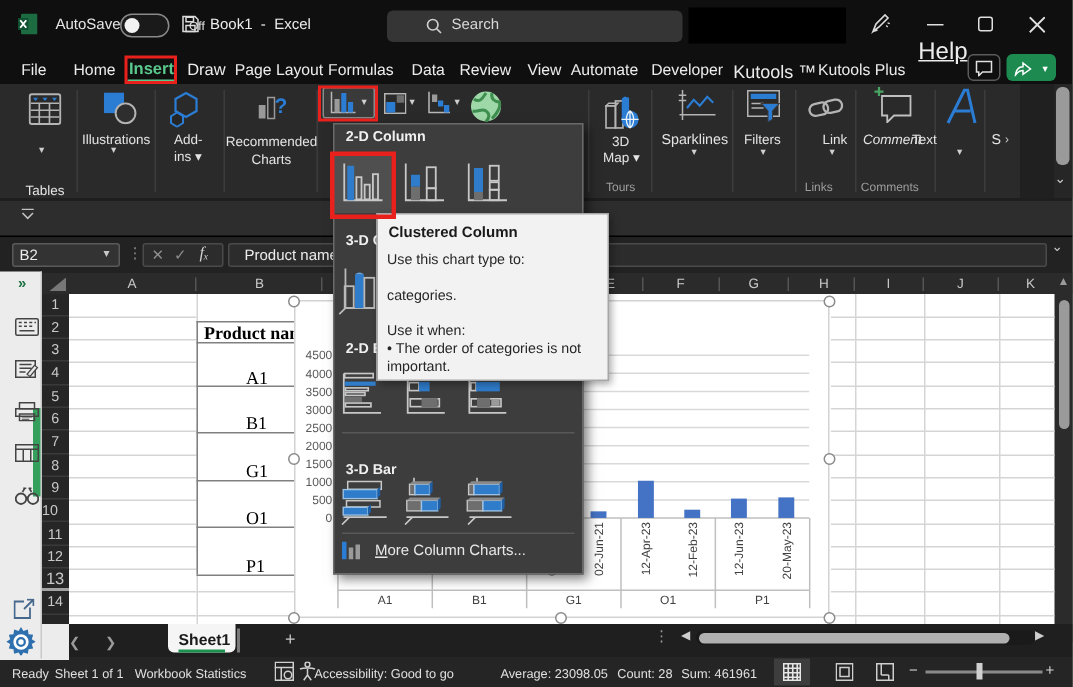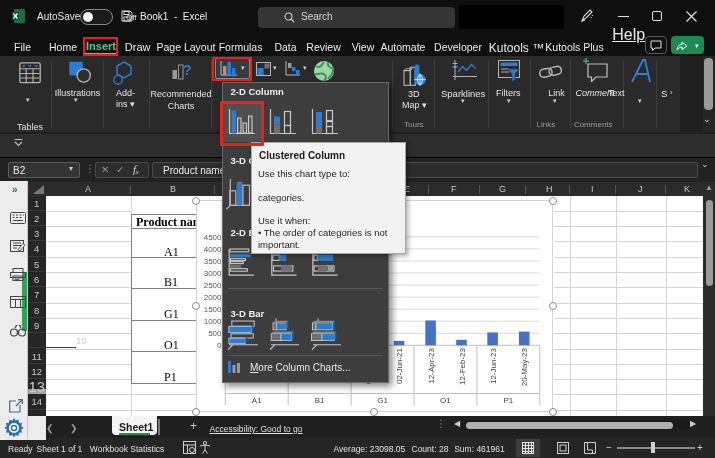--- a/index.html
+++ b/index.html
@@ -346,21 +346,21 @@
 <div class="t" style="left:89.8px;top:444px;color:#e0e0e0;font-size:8.5px;">Workbook Statistics</div>
 <svg style="left:183px;top:441px;" width="13" height="13" viewBox="0 0 13 13">
   <rect x="0.5" y="0.5" width="12" height="12" fill="none" stroke="#d0d0d0"></rect>
   <path d="M0 4 h13 M4.5 4 v9" stroke="#d0d0d0"></path>
   <circle cx="9" cy="9" r="2.5" fill="none" stroke="#d0d0d0"></circle>
 </svg>
 <svg style="left:199px;top:441px;" width="12" height="13" viewBox="0 0 12 13">
   <circle cx="6" cy="2" r="1.6" fill="none" stroke="#d0d0d0"></circle>
   <path d="M1 5 C3 4 9 4 11 5 M6 5 V9 M6 9 L3.5 12.5 M6 9 L8.5 12.5" fill="none" stroke="#d0d0d0"></path>
 </svg>
-<div class="t" style="left:209.5px;top:424px;color:#e0e0e0;font-size:8.5px;text-decoration:underline;">Accessibility: Good to go</div>
+<div class="t" style="left:209.5px;top:444px;color:#e0e0e0;font-size:8.5px;">Accessibility: Good to go</div>
 <div class="t" style="left:333.6px;top:444px;color:#e0e0e0;font-size:8.5px;">Average: 23098.05</div>
 <div class="t" style="left:411.5px;top:444px;color:#e0e0e0;font-size:8.5px;">Count: 28</div>
 <div class="t" style="left:454.2px;top:444px;color:#e0e0e0;font-size:8.5px;">Sum: 461961</div>
 <div style="left:516px;top:439px;width:24px;height:18px;background:#3d3d3d;"></div>
 <svg style="left:522px;top:442px;" width="12" height="12" viewBox="0 0 12 12">
   <rect x="0.5" y="0.5" width="11" height="11" fill="none" stroke="#e6e6e6"></rect>
   <path d="M0 3.5 h12 M0 6.5 h12 M0 9.5 h12 M3.5 0 v12 M6.5 0 v12 M9.5 0 v12" stroke="#e6e6e6" stroke-width="1.1"></path>
 </svg>
 <svg style="left:557px;top:442px;" width="12" height="12" viewBox="0 0 12 12">
   <rect x="0.5" y="0.5" width="11" height="11" fill="none" stroke="#cfcfcf"></rect>
@@ -411,24 +411,24 @@
 
 <div class="t" style="left:28px;top:195.5px;width:17.5px;height:15.3px;color:#c8c8c8;font-size:9.5px;text-align:center;line-height:15.3px;border-bottom:1px solid #3a3a3a;">1</div>
     <div class="t" style="left:28px;top:210.8px;width:17.5px;height:15.3px;color:#c8c8c8;font-size:9.5px;text-align:center;line-height:15.3px;border-bottom:1px solid #3a3a3a;">2</div>
     <div class="t" style="left:28px;top:226.1px;width:17.5px;height:15.3px;color:#c8c8c8;font-size:9.5px;text-align:center;line-height:15.3px;border-bottom:1px solid #3a3a3a;">3</div>
     <div class="t" style="left:28px;top:241.4px;width:17.5px;height:15.3px;color:#c8c8c8;font-size:9.5px;text-align:center;line-height:15.3px;border-bottom:1px solid #3a3a3a;">4</div>
     <div class="t" style="left:28px;top:256.7px;width:17.5px;height:15.3px;color:#c8c8c8;font-size:9.5px;text-align:center;line-height:15.3px;border-bottom:1px solid #3a3a3a;">5</div>
     <div class="t" style="left:28px;top:272.0px;width:17.5px;height:15.3px;color:#c8c8c8;font-size:9.5px;text-align:center;line-height:15.3px;border-bottom:1px solid #3a3a3a;">6</div>
     <div class="t" style="left:28px;top:287.3px;width:17.5px;height:15.3px;color:#c8c8c8;font-size:9.5px;text-align:center;line-height:15.3px;border-bottom:1px solid #3a3a3a;">7</div>
     <div class="t" style="left:28px;top:302.6px;width:17.5px;height:15.3px;color:#c8c8c8;font-size:9.5px;text-align:center;line-height:15.3px;border-bottom:1px solid #3a3a3a;">8</div>
     <div class="t" style="left:28px;top:317.9px;width:17.5px;height:15.3px;color:#c8c8c8;font-size:9.5px;text-align:center;line-height:15.3px;border-bottom:1px solid #3a3a3a;">9</div>
-    <div class="t" style="left:28px;top:333.2px;width:17.5px;height:15.3px;color:#c8c8c8;font-size:9.5px;text-align:left;line-height:15.3px;border-bottom:1px solid #3a3a3a;padding-left:48px;">10</div>
+    <div class="t" style="left:28px;top:333.2px;width:17.5px;height:15.3px;color:#c8c8c8;font-size:9.5px;text-align:left;line-height:15.3px;border-bottom:1px solid #3a3a3a;">10</div>
     <div class="t" style="left:28px;top:348.5px;width:17.5px;height:15.3px;color:#c8c8c8;font-size:9.5px;text-align:center;line-height:15.3px;border-bottom:1px solid #3a3a3a;">11</div>
     <div class="t" style="left:28px;top:363.8px;width:17.5px;height:15.3px;color:#c8c8c8;font-size:9.5px;text-align:center;line-height:15.3px;border-bottom:1px solid #3a3a3a;">12</div>
-    <div class="t" style="left:28px;top:379.1px;width:17.5px;height:15.3px;color:#c8c8c8;font-size:15px;text-align:center;line-height:15.3px;border-bottom:5px solid #a3a3a3;">13</div>
+    <div class="t" style="left:28px;top:379.1px;width:17.5px;height:15.3px;color:#c8c8c8;font-size:11px;text-align:center;line-height:15.3px;border-bottom:2px solid #a3a3a3;">13</div>
     <div class="t" style="left:28px;top:394.4px;width:17.5px;height:15.3px;color:#c8c8c8;font-size:9.5px;text-align:center;line-height:15.3px;border-bottom:1px solid #3a3a3a;">14</div>
     <div style="left:45.5px;top:210.8px;width:85.5px;height:1px;background:#d5d5d5;"></div>
     <div style="left:554px;top:210.8px;width:149px;height:1px;background:#d5d5d5;"></div>
     <div style="left:45.5px;top:226.1px;width:85.5px;height:1px;background:#d5d5d5;"></div>
     <div style="left:554px;top:226.1px;width:149px;height:1px;background:#d5d5d5;"></div>
     <div style="left:45.5px;top:241.4px;width:85.5px;height:1px;background:#d5d5d5;"></div>
     <div style="left:554px;top:241.4px;width:149px;height:1px;background:#d5d5d5;"></div>
     <div style="left:45.5px;top:256.7px;width:85.5px;height:1px;background:#d5d5d5;"></div>
     <div style="left:554px;top:256.7px;width:149px;height:1px;background:#d5d5d5;"></div>
     <div style="left:45.5px;top:272.0px;width:85.5px;height:1px;background:#d5d5d5;"></div>

